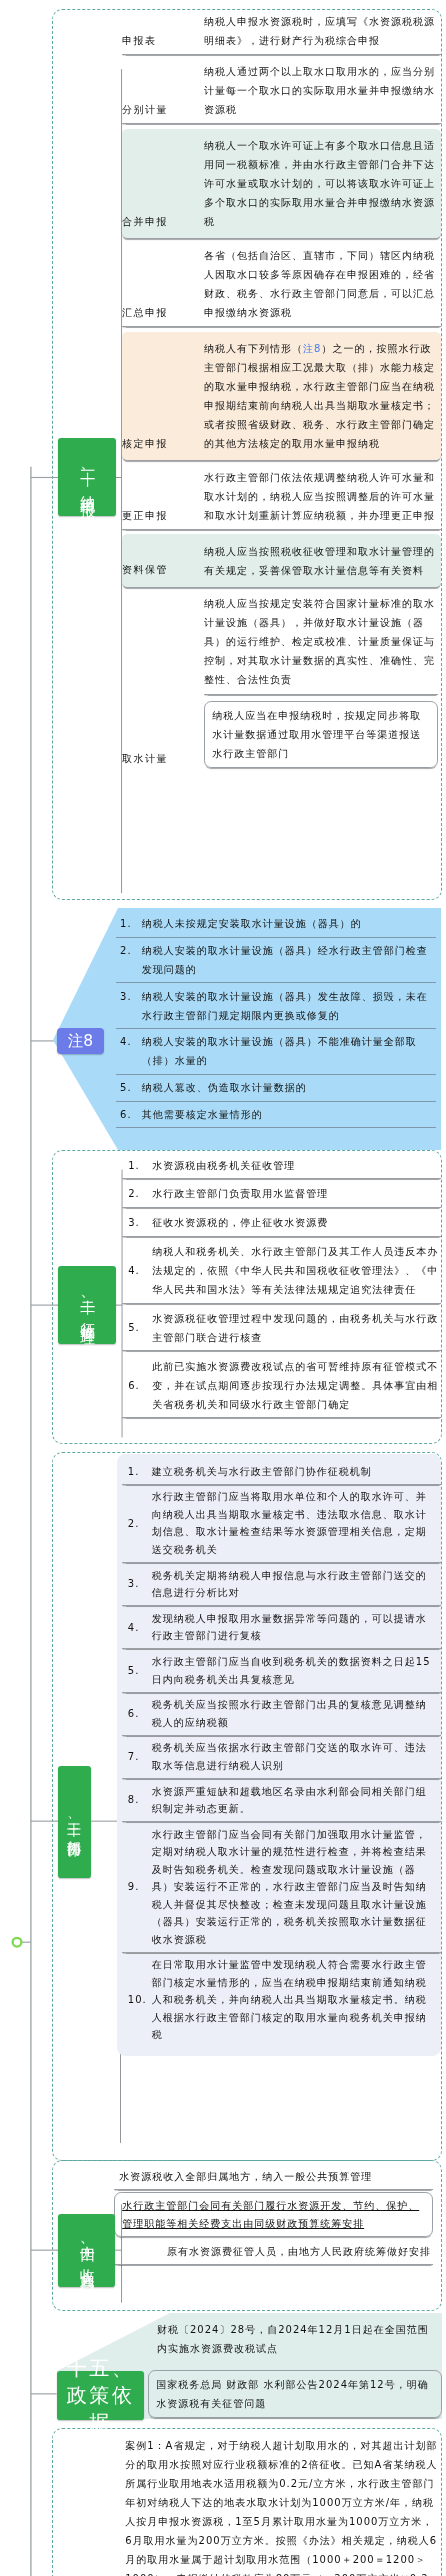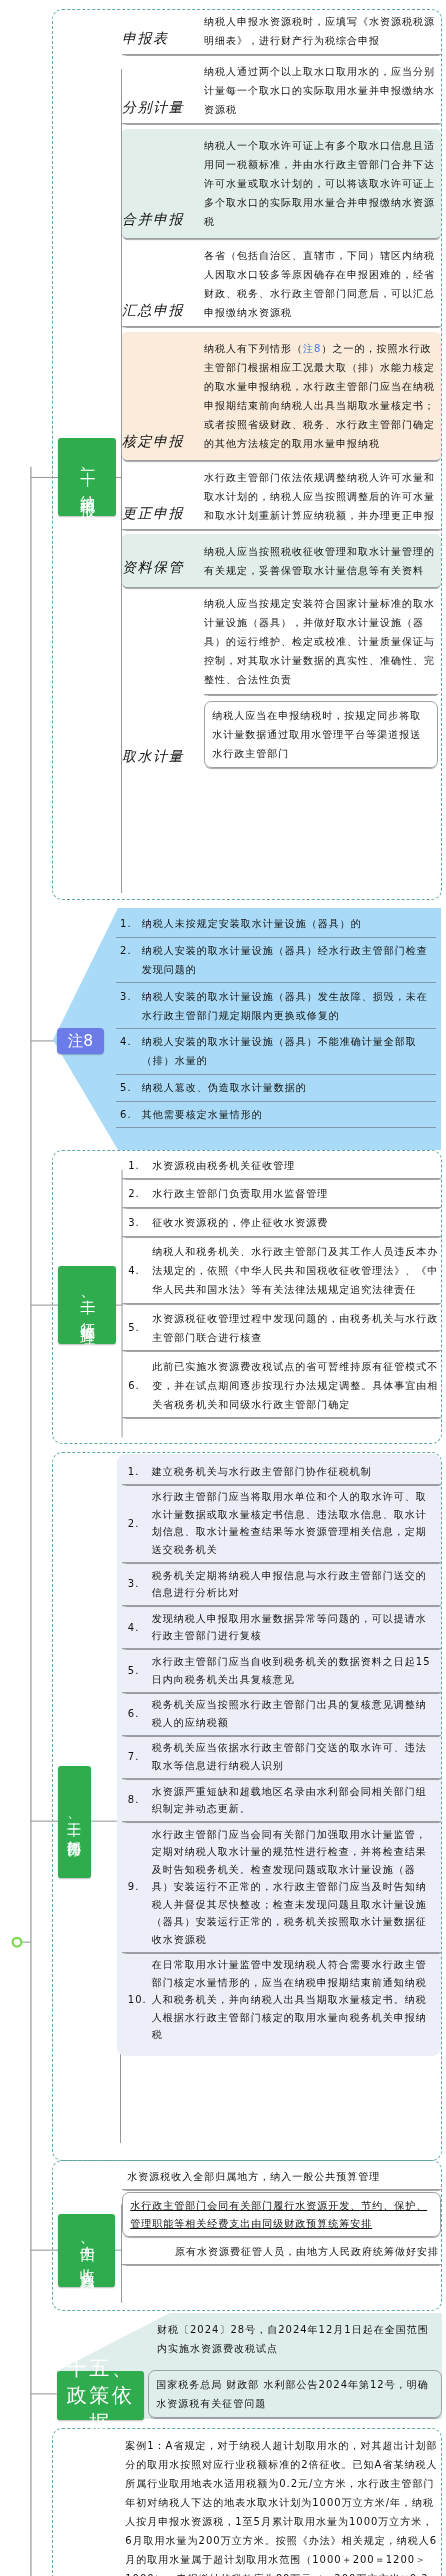--- a/index.html
+++ b/index.html
@@ -20,21 +20,21 @@
               display:flex;align-items:center;justify-content:center;font-size:15.5px;
               box-shadow:0 1px 1.5px rgba(0,0,0,.25);}
   
   .txt{font-size:10px;line-height:19px;letter-spacing:1px;}
   .s13 .txt{line-height:17.5px;}
   .ref{color:#4d7be5;}
   
   .col{position:absolute;z-index:2;}
   .row{display:flex;border-bottom:1.3px solid #9aa0a6;box-shadow:0 1.5px 1px -1px rgba(0,0,0,.35);
        padding:2.1px 3.1px 4.1px 0;margin-bottom:4.6px;}
-  .row .clabel{flex:0 0 82px;align-self:flex-end;padding:0 0 2.1px 0;font-size:14px;letter-spacing:1.5px;font-style:italic;}
+  .row .clabel{flex:0 0 82px;align-self:flex-end;padding:0 0 2.1px 0;font-size:10px;letter-spacing:1.5px;}
   .row .body{flex:1;}
   .fill-sage{background:#e2eee9;border-radius:5.2px;padding:7.2px 5.2px 7.2px 0;}
   .fill-peach{background:#faebdb;border-radius:5.2px;padding:7.2px 5.2px 7.2px 0;}
   .numrow{display:flex;align-items:center;border-bottom:1.3px solid #9aa0a6;
           box-shadow:0 1.5px 1px -1px rgba(0,0,0,.35);padding:2.6px 2.1px 3.6px 0;margin-bottom:2.6px;}
   .numrow .num{flex:0 0 24px;padding-left:6.2px;}
   .numrow .body{flex:1;}
   .outlined{border:1px solid #9aa0a6;border-radius:7.2px;padding:4.1px 7.2px;
             box-shadow:0 1.5px 1px -1px rgba(0,0,0,.35);}
   .plain{border:none;box-shadow:none;}
@@ -207,21 +207,21 @@
   </div>
 
   <div class="sec-label v-label lab-narrow" style="left:58px;top:1766px;width:33px;height:112px;">十三、部门协作</div>
   <div class="s13fill s13">
     <div class="numrow">
         <span class="num txt">1.</span>
         <div class="body txt">建立税务机关与水行政主管部门协作征税机制</div>
       </div>
     <div class="numrow">
         <span class="num txt">2.</span>
-        <div class="body txt">水行政主管部门应当将取用水单位和个人的取水许可、取水计量数据或取水量核定书信息、违法取水信息、取水计划信息、取水计量检查结果等水资源管理相关信息，定期送交税务机关</div>
+        <div class="body txt">水行政主管部门应当将取用水单位和个人的取水许可、并向纳税人出具当期取水量核定书、违法取水信息、取水计划信息、取水计量检查结果等水资源管理相关信息，定期送交税务机关</div>
       </div>
     <div class="numrow">
         <span class="num txt">3.</span>
         <div class="body txt">税务机关定期将纳税人申报信息与水行政主管部门送交的信息进行分析比对</div>
       </div>
     <div class="numrow">
         <span class="num txt">4.</span>
         <div class="body txt">发现纳税人申报取用水量数据异常等问题的，可以提请水行政主管部门进行复核</div>
       </div>
     <div class="numrow">
@@ -244,21 +244,21 @@
         <span class="num txt">9.</span>
         <div class="body txt">水行政主管部门应当会同有关部门加强取用水计量监管，定期对纳税人取水计量的规范性进行检查，并将检查结果及时告知税务机关。检查发现问题或取水计量设施（器具）安装运行不正常的，水行政主管部门应当及时告知纳税人并督促其尽快整改；检查未发现问题且取水计量设施（器具）安装运行正常的，税务机关按照取水计量数据征收水资源税</div>
       </div>
     <div class="numrow" style="border-bottom:none;box-shadow:none;">
         <span class="num txt">10.</span>
         <div class="body txt">在日常取用水计量监管中发现纳税人符合需要水行政主管部门核定水量情形的，应当在纳税申报期结束前通知纳税人和税务机关，并向纳税人出具当期取水量核定书。纳税人根据水行政主管部门核定的取用水量向税务机关申报纳税</div>
       </div>
   </div>
 
   <div class="sec-label v-label lab-wide" style="left:58px;top:2214px;width:57px;height:73px;">十四、收入归属</div>
-  <div class="col" style="left:122px;top:2165px;width:319px;">
+  <div class="col" style="left:114px;top:2165px;width:319px;">
     <div class="numrow" style="padding-left:5.2px;">
         <div class="body txt" style="line-height:17.5px;">水资源税收入全部归属地方，纳入一般公共预算管理</div>
       </div>
     <div class="txt outlined" style="line-height:17.5px;margin-bottom:3.1px;text-decoration:underline;">水行政主管部门会同有关部门履行水资源开发、节约、保护、管理职能等相关经费支出由同级财政预算统筹安排</div>
     <div class="numrow" style="padding-left:5.2px;">
         <div class="body txt" style="line-height:17.5px;text-align:right;">原有水资源费征管人员，由地方人民政府统筹做好安排</div>
       </div>
   </div>
 
   <div class="s15fill"></div>

